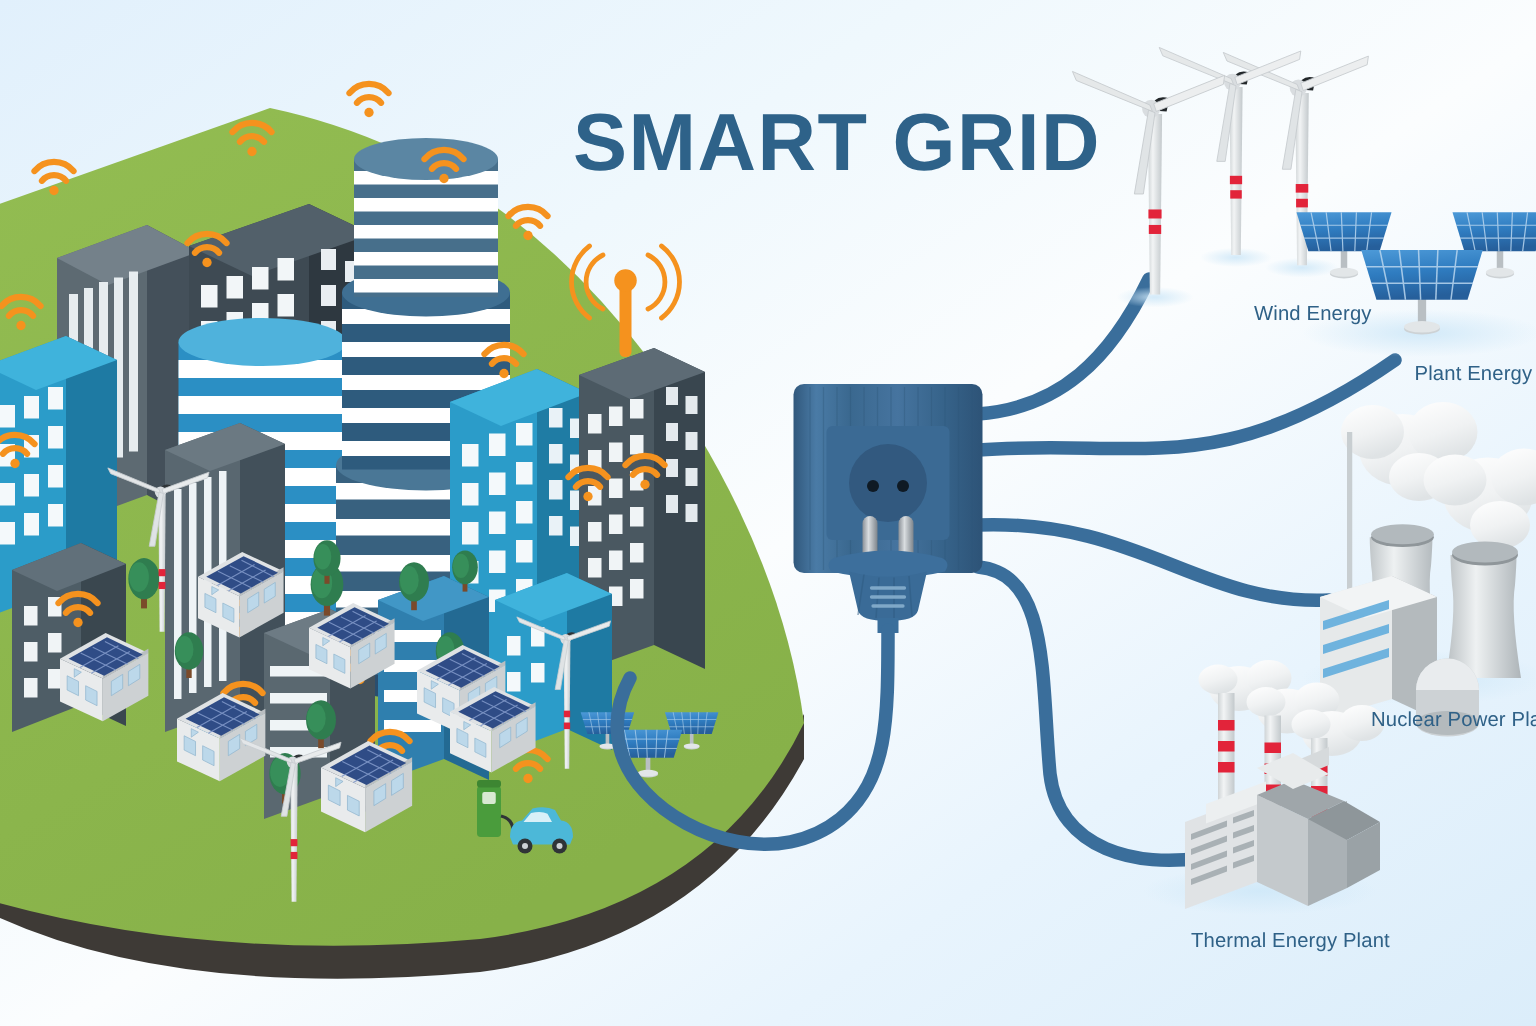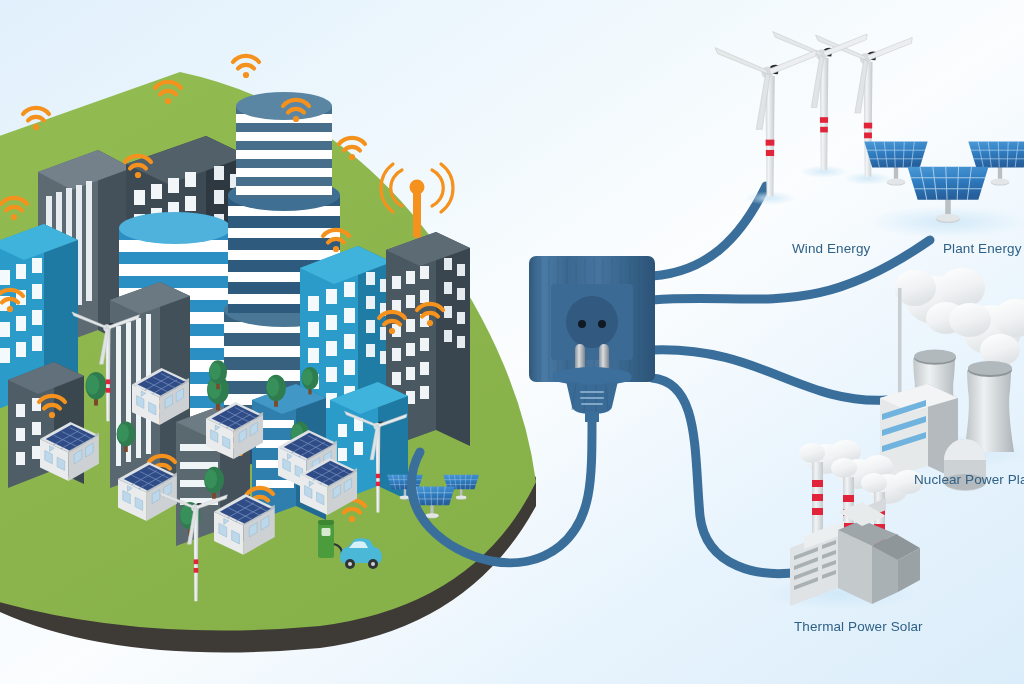--- a/index.html
+++ b/index.html
@@ -34,21 +34,21 @@
     position: absolute;
     left: 382px;
     top: 64px;
     font-size: 54px;
     font-weight: bold;
     color: #2e6289;
     letter-spacing: 1px;
     font-family: "Liberation Sans", sans-serif;
     white-space: nowrap;
   }
-  .lbl-wind   { left: 792px; top: 201px; margin-top: 40px; }
+  .lbl-wind   { left: 836px; top: 201px; }
   .lbl-solar  { left: 943px; top: 241px; }
   .lbl-nuclear{ left: 914px; top: 472px; }
   .lbl-thermal{ left: 794px; top: 619px; }
 </style>
 </head>
 <body>
 
 <div id="stage">
 
   <svg id="artboard" viewBox="0 0 1024 684" xmlns="http://www.w3.org/2000/svg">
@@ -725,18 +725,19 @@
           <line x1="581" y1="398" x2="603" y2="398"></line>
           <line x1="582" y1="404" x2="602" y2="404"></line>
         </g>
         <rect x="585" y="412" width="14" height="10" fill="#3a6e9b"></rect>
       </g>
     </g>
 
     <path d="M 592,420 C 592,480 592,520 560,546 C 520,578 460,560 430,528 C 404,500 410,470 420,452" fill="none" stroke="#3a6e9b" stroke-width="9" stroke-linecap="round"></path>
   </svg>
 
+  <div id="title">SMART GRID</div>
   <div class="label lbl-wind">Wind Energy</div>
   <div class="label lbl-solar">Plant Energy</div>
   <div class="label lbl-nuclear">Nuclear Power Plant</div>
-  <div class="label lbl-thermal">Thermal Power Solar</div>
+  <div class="label lbl-thermal">Thermal Energy Plant</div>
 
 </div>
 
 </body></html>

